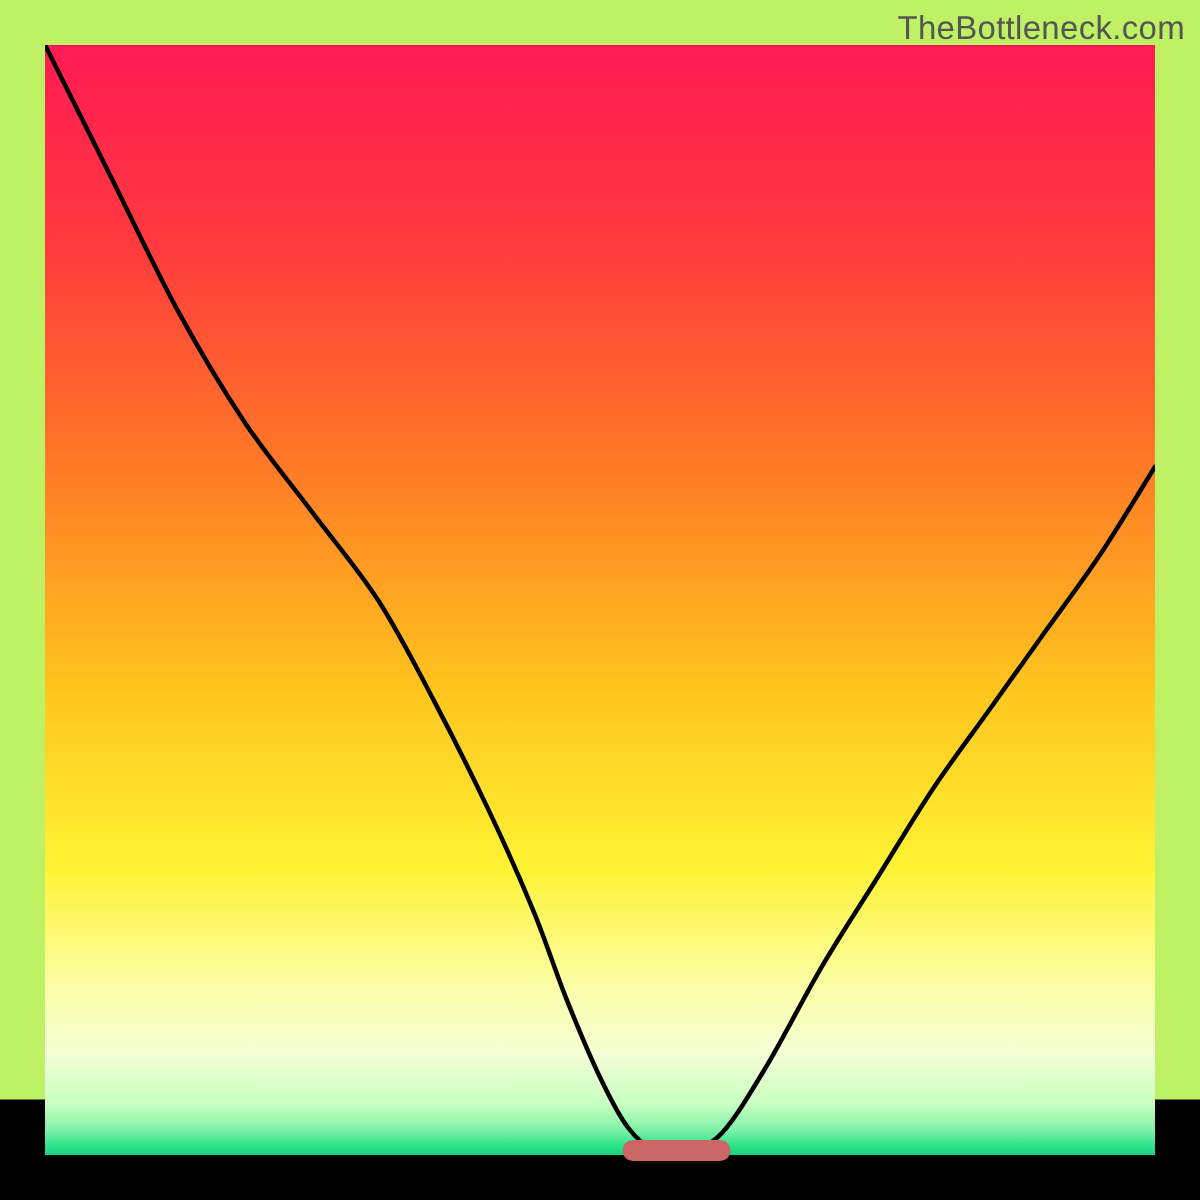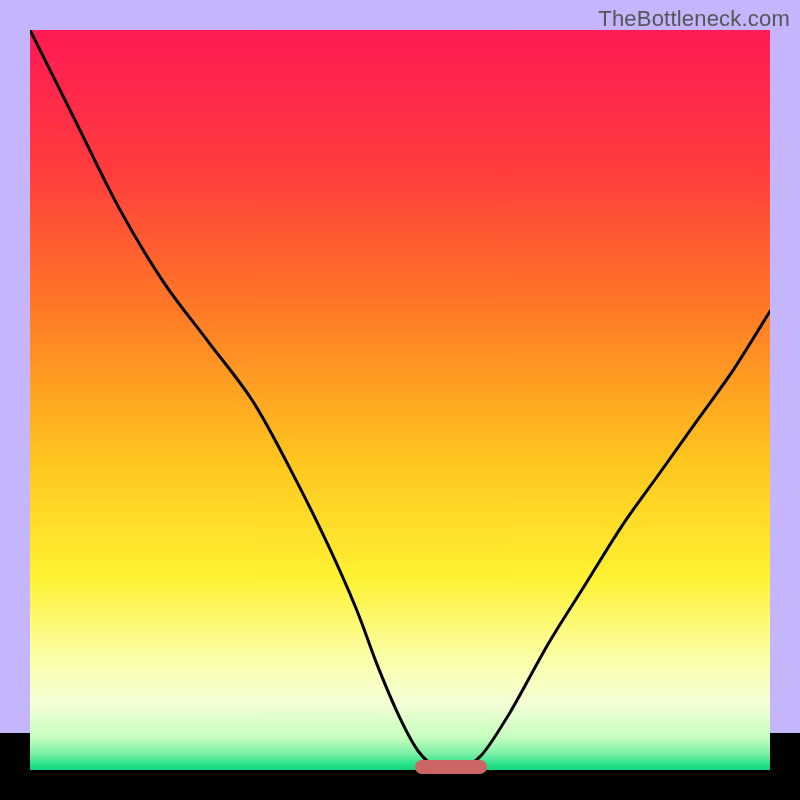--- a/index.html
+++ b/index.html
@@ -8,21 +8,21 @@
     width: 800px;
     height: 800px;
     background: #000;
     overflow: hidden;
     font-family: Arial, Helvetica, sans-serif;
   }
   .container {
     position: relative;
     width: 800px;
     height: 733px;
-    background: #c4b5fd;
+    background: #bef264;
   }
   .watermark {
     position: absolute;
     top: 6px;
     right: 10px;
     color: #555;
     font-size: 22px;
     font-weight: 500;
     letter-spacing: 0.2px;
     z-index: 5;

